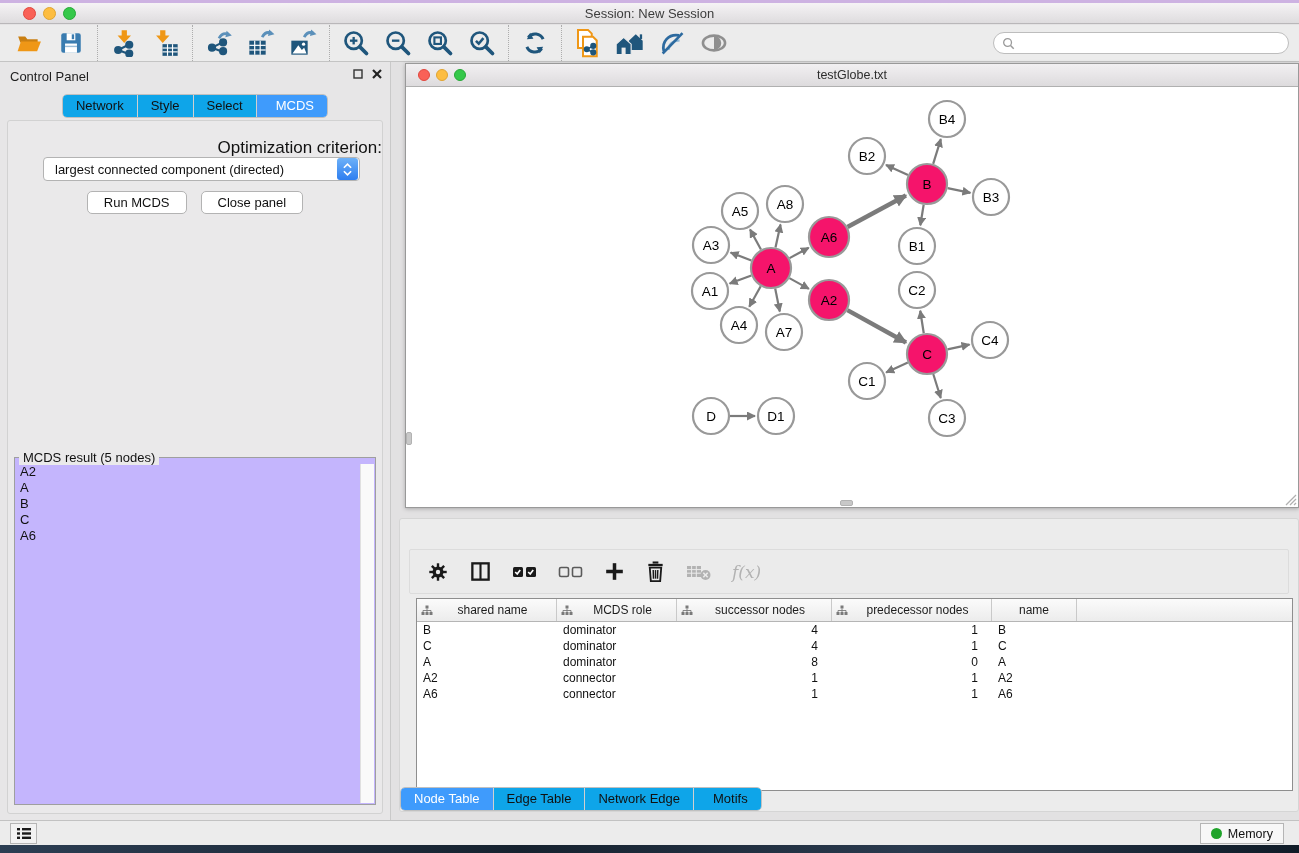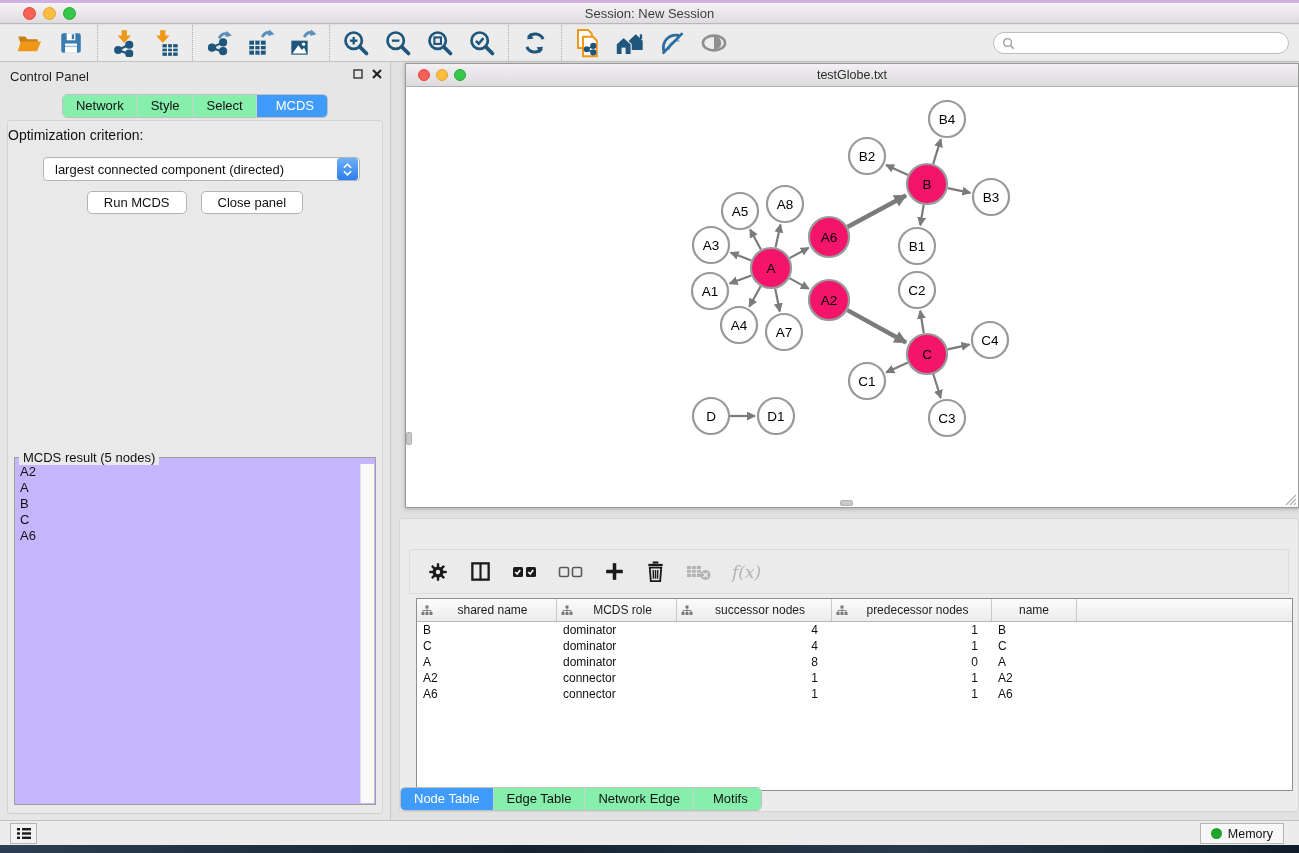--- a/index.html
+++ b/index.html
@@ -27,27 +27,27 @@
                    font-family:"Liberation Sans",sans-serif;}
   
   .main{position:absolute;left:0;top:62px;width:100%;height:758px;}
   .control-panel{position:absolute;left:0;top:0;width:391px;height:758px;background:#e7e6e7;
                  border-right:1px solid #c9c9c9;}
   .panel-head{position:absolute;left:0;top:0;width:100%;height:28px;}
   .panel-title{position:absolute;left:10px;top:7px;font-size:13px;color:#1e1e1e;}
   .panel-icons{position:absolute;right:8px;top:7px;display:flex;gap:9px;align-items:center;}
   .cp-tabs{position:absolute;left:0;top:32px;width:100%;display:flex;justify-content:center;}
   .tabgroup{display:flex;border:1px solid #c0c0c0;border-radius:5px;overflow:hidden;background:#fff;}
-  .tabgroup .tab{padding:3px 13px;font-size:13px;color:#111;background:#86efac;
+  .tabgroup .tab{padding:3px 13px;font-size:13px;color:#111;background:#0ea5e9;
                  border-right:1px solid #d0d0d0;cursor:default;line-height:16px;}
   .tabgroup .tab:last-child{border-right:none;padding-left:19px;}
   .tabgroup .tab.sel{background:#3f9bfc;color:#fff;}
   .cp-inner{position:absolute;left:7px;top:58px;right:7px;bottom:6px;background:#eae9ea;
             border:1px solid #d2d2d2;border-radius:3px;}
-  .opt-label{position:absolute;left:0;width:100%;top:6px;text-align:left;font-size:14px;color:#111;}
+  .opt-label{position:absolute;left:0;width:100%;top:17px;text-align:right;font-size:17px;color:#111;}
   .dropdown{position:absolute;left:35px;right:22px;top:36px;height:24px;background:#fff;
             border:1px solid #b3b3b3;border-radius:4px;display:flex;align-items:center;}
   .dropdown .dval{flex:1;font-size:13px;padding-left:11px;color:#111;white-space:nowrap;overflow:hidden;}
   .dd-stepper{width:21px;height:22px;margin-right:1px;border-radius:3px;
               background:linear-gradient(#6db1f8,#2e7ef0);display:flex;flex-direction:column;
               align-items:center;justify-content:center;gap:1px;}
   .btn-row{position:absolute;left:0;top:70px;width:100%;display:flex;justify-content:center;gap:14px;}
   .btn{background:#fff;border:1px solid #b3b3b3;border-radius:5px;padding:3px 16px;
        font-size:13px;color:#111;font-family:"Liberation Sans",sans-serif;}
   .result-box{position:absolute;left:6px;right:6px;top:336px;bottom:8px;

